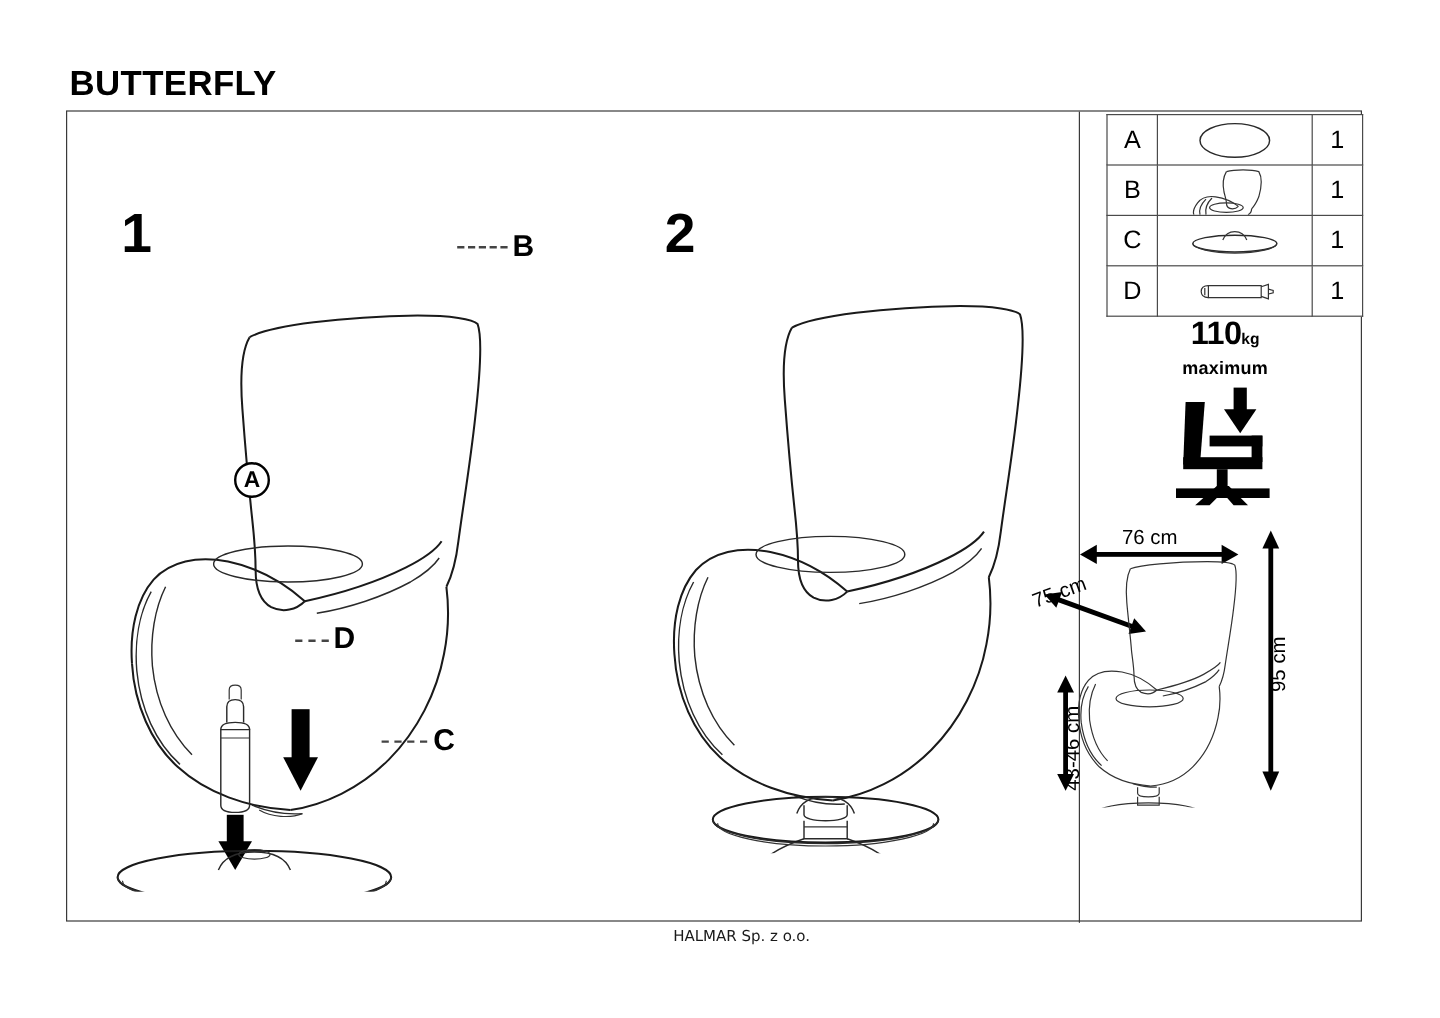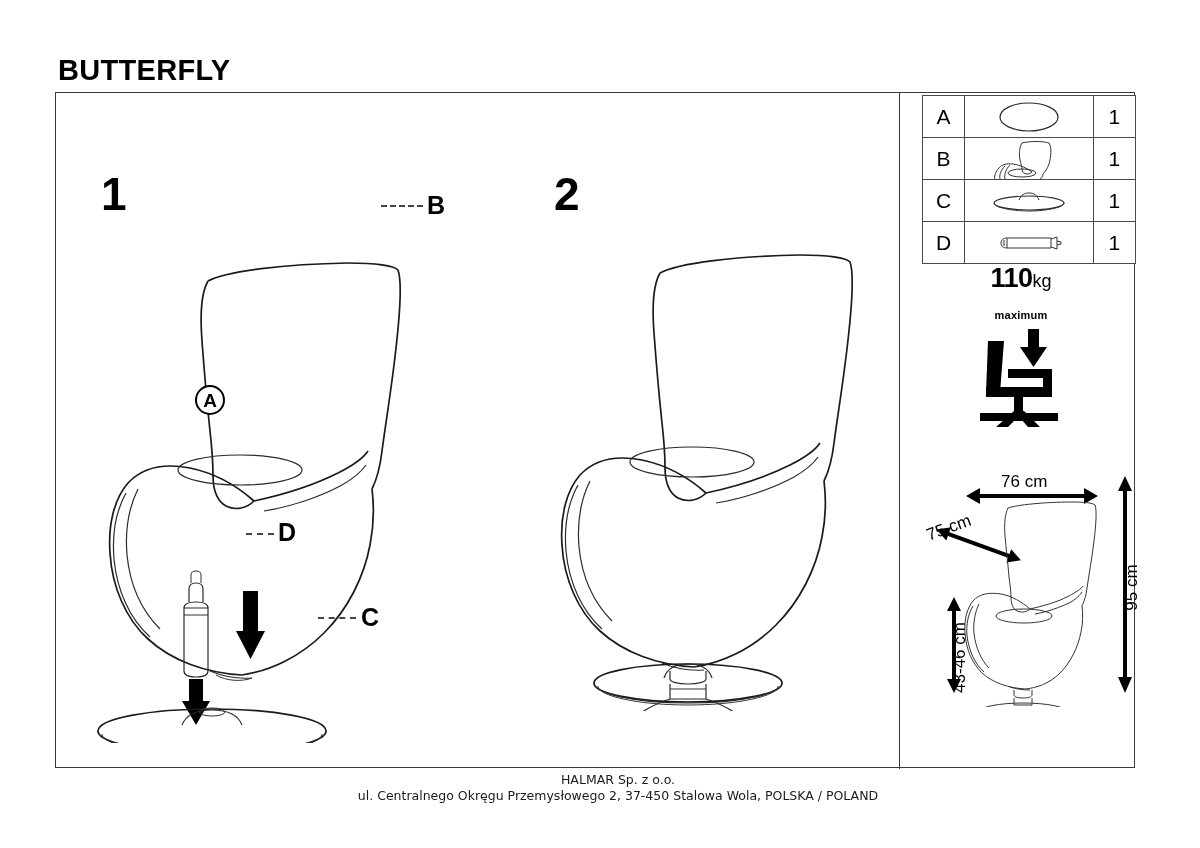--- a/index.html
+++ b/index.html
@@ -134,39 +134,38 @@
     text-align: center;
   }
   #weight-value {
     font-size: 27px;
     font-weight: bold;
     letter-spacing: -0.5px;
     line-height: 1;
     margin-top: 28px;
   }
   #weight-unit {
-    font-size: 18px;
-    font-weight: normal;
+    font-size: 13px;
+    font-weight: bold;
   }
   #weight-max {
-    font-size: 11px;
+    font-size: 15px;
     font-weight: bold;
     letter-spacing: 0.2px;
-    margin-top: 18px;
+    margin-top: 8px;
     line-height: 1;
   }
 
   
   #dimensions-block {
     position: absolute;
-    left: 866px;
+    left: 800px;
     top: 340px;
     width: 232px;
     height: 240px;
-    margin-top: 34px;
   }
   .dim-label {
     position: absolute;
     font-size: 17px;
     line-height: 1;
     white-space: nowrap;
   }
   #dim-width-label  { left: 79px;  top: 6px; }
   #dim-depth-label  { left: 5px;   top: 60px; transform: rotate(-20deg); transform-origin: left center; }
   #dim-height-label {
@@ -459,14 +458,13 @@
 
         <ellipse class="ln-tiny" cx="101" cy="245" rx="44" ry="9"></ellipse>
       </g>
     </svg>
   </div>
 
 </div>
 
 <div id="footer">
   <div>HALMAR Sp. z o.o.</div>
-  <div>ul. Centralnego Okręgu Przemysłowego 2, 37-450 Stalowa Wola, POLSKA / POLAND</div>
 </div>
 
 </body></html>

